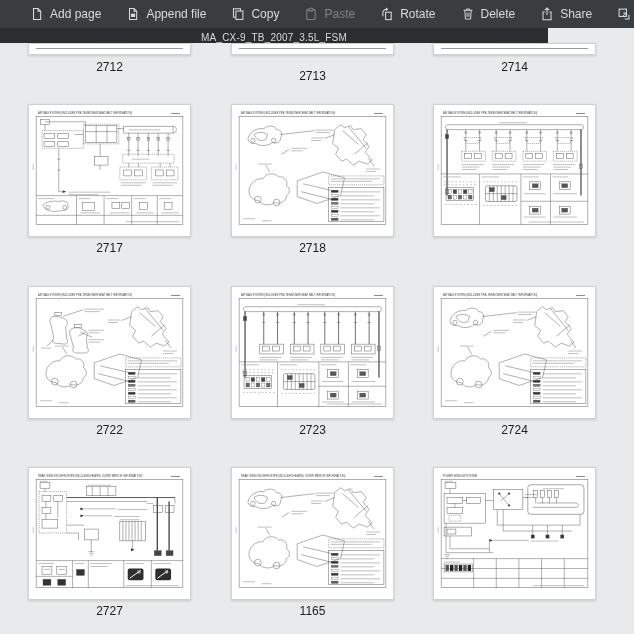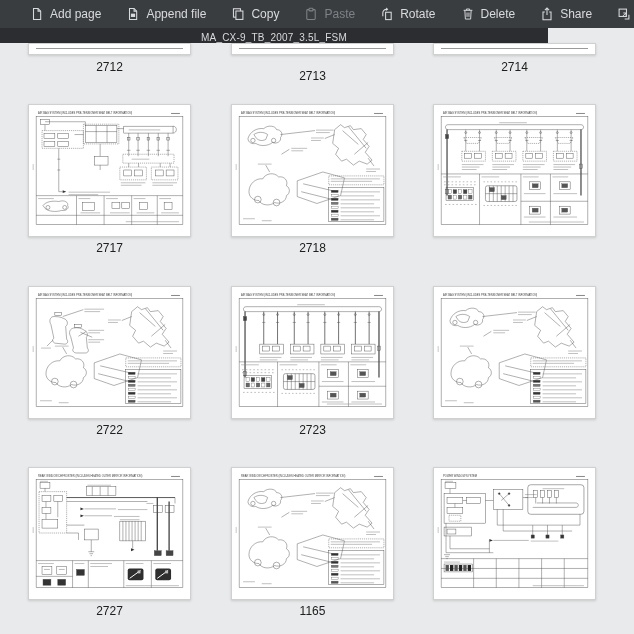--- a/index.html
+++ b/index.html
@@ -709,20 +709,21 @@
           <rect x="100.5" y="102.7" width="7" height="2.3" fill="none" stroke="#555" stroke-width="0.35"></rect>
           <line x1="110" y1="104.4" x2="150" y2="104.4" stroke="#8a8a8a" stroke-width="0.55"></line>
           <rect x="100.5" y="106.75" width="7" height="2.3" fill="#333" stroke="#555" stroke-width="0.35"></rect>
           <line x1="110" y1="108.45" x2="144" y2="108.45" stroke="#8a8a8a" stroke-width="0.55"></line>
           <rect x="100.5" y="110.8" width="7" height="2.3" fill="none" stroke="#555" stroke-width="0.35"></rect>
           <line x1="110" y1="112.5" x2="150" y2="112.5" stroke="#8a8a8a" stroke-width="0.55"></line>
           <rect x="100.5" y="114.85" width="7" height="2.3" fill="#555" stroke="#555" stroke-width="0.35"></rect>
           <line x1="110" y1="116.55" x2="144" y2="116.55" stroke="#8a8a8a" stroke-width="0.55"></line>
         </svg>
       </div>
+      <div class="page-number" style="left: 433px; top: 380px;">2724</div>
       <div class="page-thumb" style="left: 28px; top: 424px;">
         <svg viewBox="0 0 163 133">
           <text x="9" y="9.6" font-size="2.7" fill="#3a3a3a" text-anchor="start">REAR WINDOW DEFROSTER (INCLUDES HEATED OUTER MIRROR INFORMATION)</text>
           <line x1="144" y1="8.6" x2="153" y2="8.6" stroke="#777" stroke-width="0.9"></line>
           <rect x="7" y="11.5" width="149" height="110" fill="none" stroke="#4d4d4d" stroke-width="0.45"></rect>
           <line x1="4" y1="60" x2="4" y2="66" stroke="#888" stroke-width="0.5"></line>
           <rect x="11" y="14.5" width="10" height="6" fill="none" stroke="#4d4d4d" stroke-width="0.45"></rect>
           <line x1="11" y1="13.5" x2="19" y2="13.5" stroke="#8a8a8a" stroke-width="0.55"></line>
           <line x1="16" y1="20.5" x2="16" y2="24" stroke="#4d4d4d" stroke-width="0.45"></line>
           <rect x="10" y="24" width="28" height="42" fill="none" stroke="#4d4d4d" stroke-width="0.45" stroke-dasharray="1.2 0.9"></rect>

